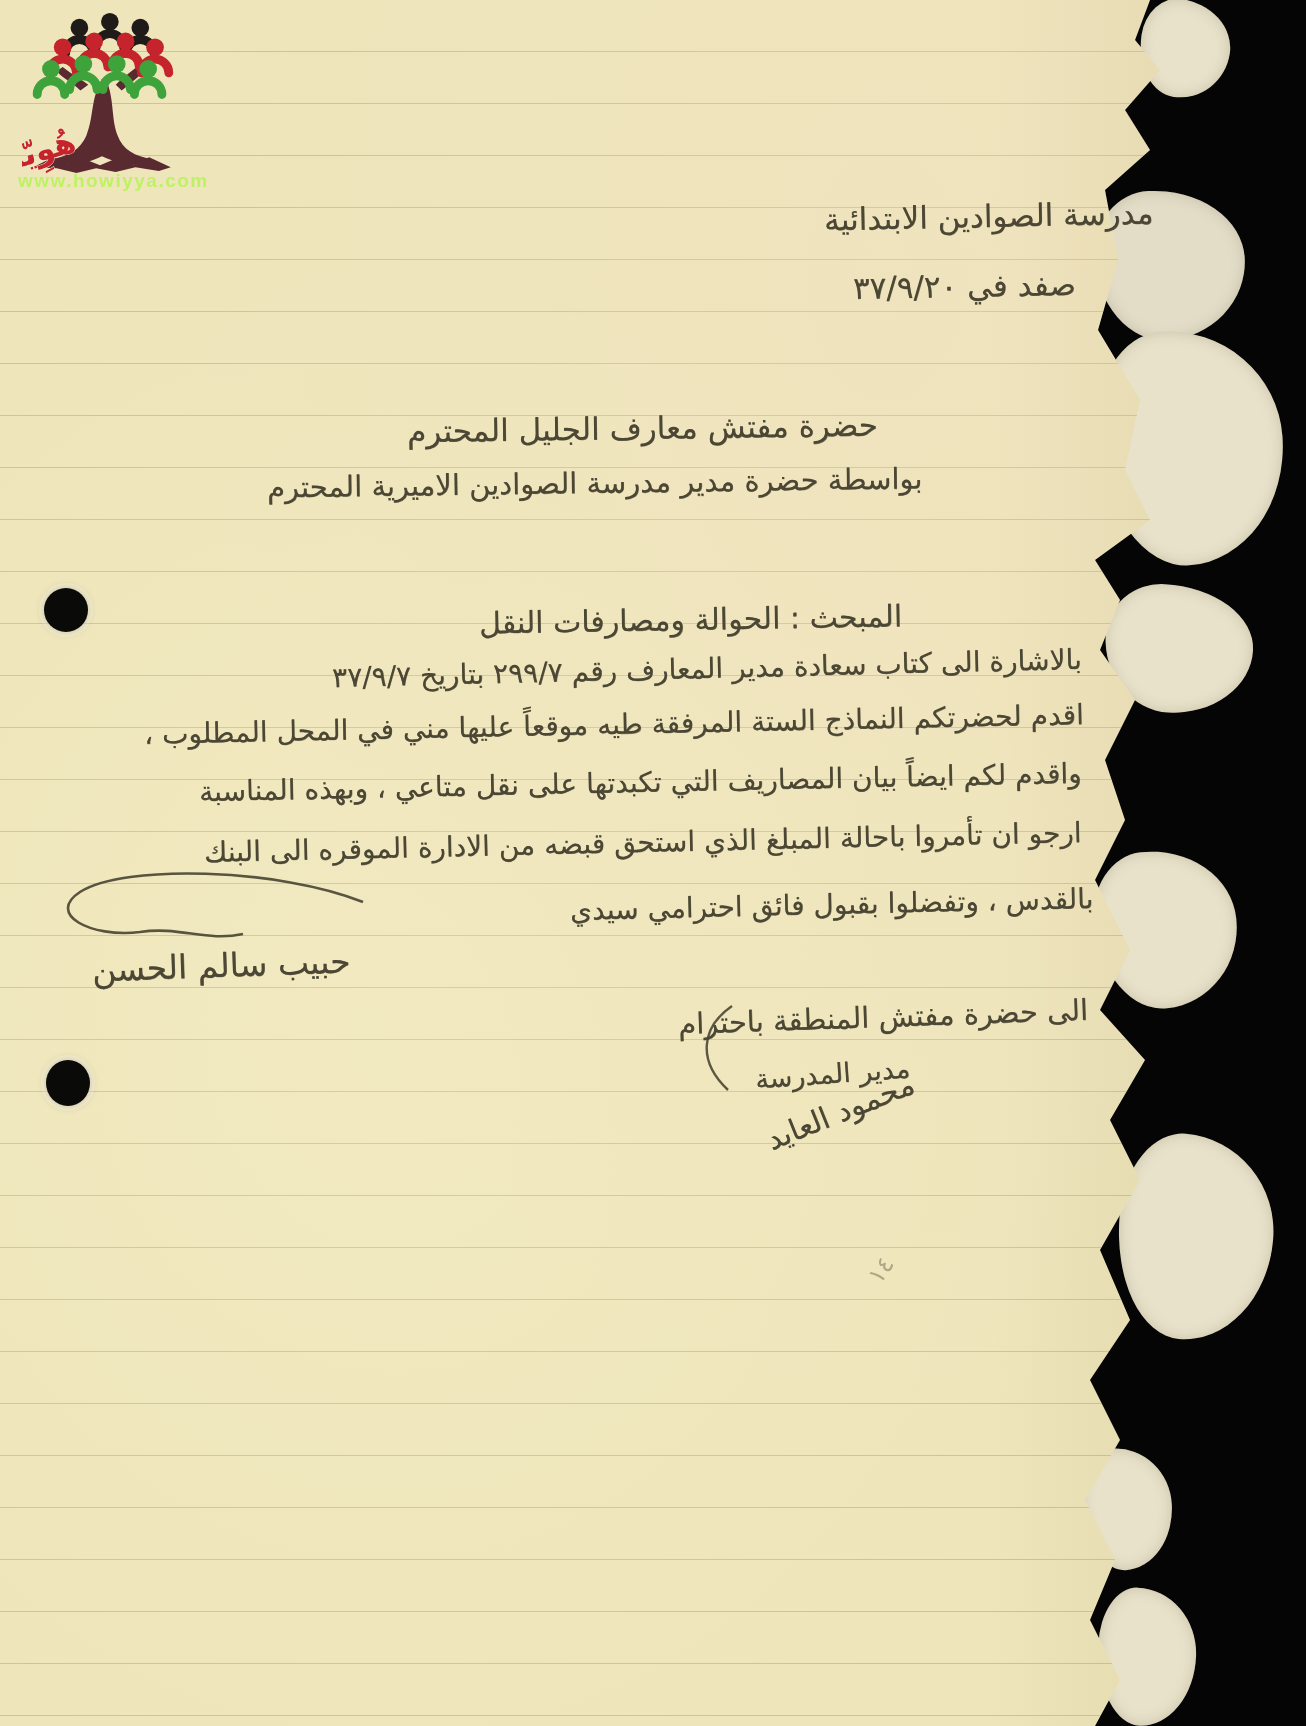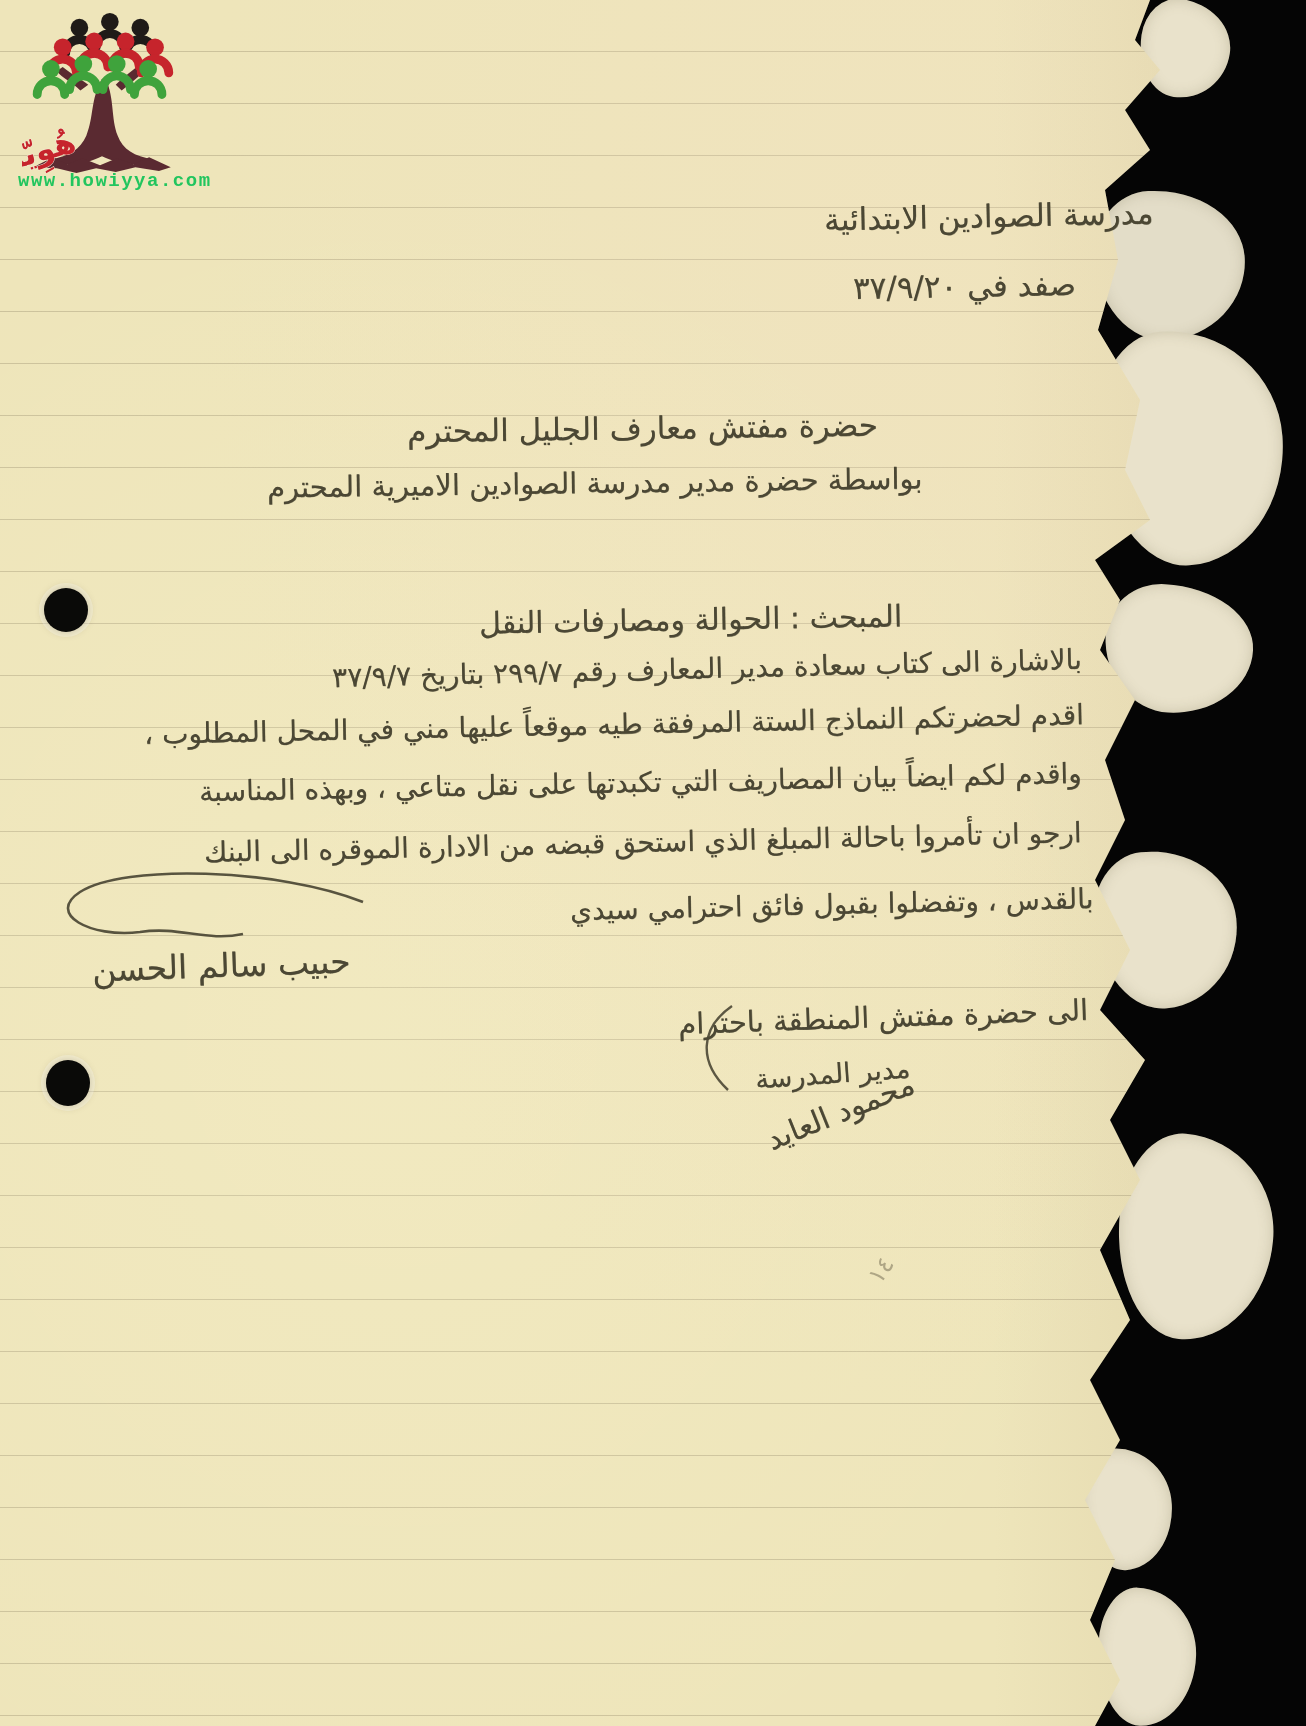--- a/index.html
+++ b/index.html
@@ -23,22 +23,22 @@
       1145px 1060px,1110px 1120px,1140px 1180px,1100px 1250px,1130px 1320px,1090px 1380px,
       1120px 1440px,1085px 1500px,1115px 1560px,1090px 1620px,1120px 1680px,1095px 1726px,0 1726px);}
 
   .ink{position:absolute;z-index:3;direction:rtl;color:#4b4734;
        font-family:"DejaVu Sans",sans-serif;white-space:nowrap;
        text-shadow:0.3px 0.3px 0.4px rgba(75,71,52,.6);}
   .hole{position:absolute;z-index:4;background:#0a0a08;border-radius:50%;
         box-shadow:0 0 0 5px rgba(255,255,255,.25), 0 0 9px rgba(60,50,30,.35);}
 
   .logo-wrap{position:absolute;left:22px;top:10px;z-index:3;}
-  .site-url{position:absolute;left:18px;top:170px;z-index:3;color:#22c55e;font-weight:bold;
-            font-size:19px;letter-spacing:1.5px;font-family:Liberation Mono, monospace;}
+  .site-url{position:absolute;left:18px;top:170px;z-index:3;color:#bef264;font-weight:bold;
+            font-size:19px;letter-spacing:1.5px;font-family:Liberation Sans, sans-serif;}
 
   .sig-svg{position:absolute;z-index:3;}
   .pencil{position:absolute;z-index:3;color:rgba(110,102,78,.5);font-size:24px;
           transform:rotate(-55deg);font-family:"DejaVu Sans",sans-serif;}
 </style>
 </head>
 <body>
 
 <div class="stage">
 

